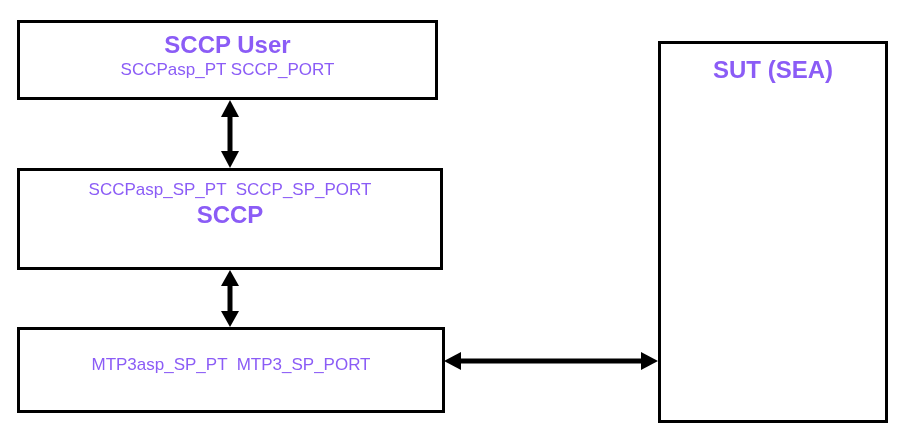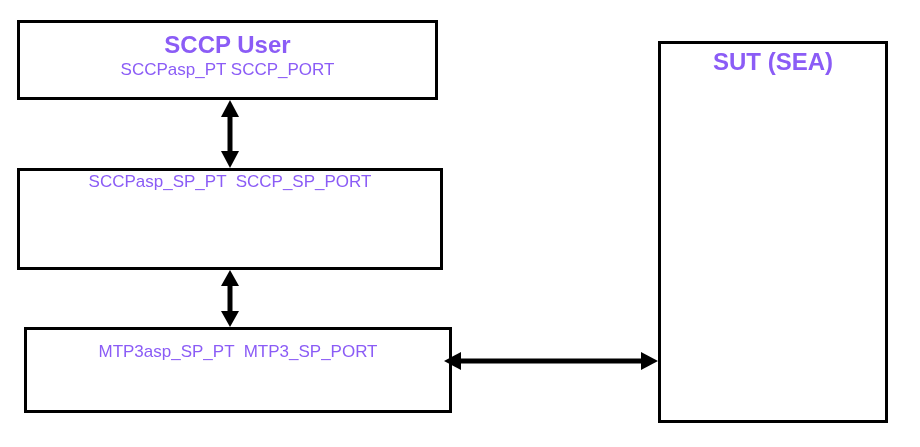--- a/index.html
+++ b/index.html
@@ -29,23 +29,23 @@
     line-height: 28px;
     white-space: pre;
   }
   .ports-line {
     font-size: 17px;
     font-weight: normal;
     line-height: 22px;
     white-space: pre;
   }
   #box-sccp-user   { left: 17px;  top: 20px;  width: 421px; height: 80px;  padding-top: 8px; }
-  #box-sccp        { left: 17px;  top: 168px; width: 426px; height: 102px; padding-top: 0; }
-  #box-system-mtp3 { left: 24px;  top: 327px; width: 428px; height: 86px;  padding-top: 11px; }
-  #box-sut         { left: 658px; top: 41px;  width: 230px; height: 382px; padding-top: 4px; }
+  #box-sccp        { left: 17px;  top: 168px; width: 426px; height: 102px; padding-top: 8px; }
+  #box-system-mtp3 { left: 17px;  top: 327px; width: 428px; height: 86px;  padding-top: 24px; }
+  #box-sut         { left: 658px; top: 41px;  width: 230px; height: 382px; padding-top: 12px; }
   .arrow {
     position: absolute;
     display: block;
   }
   #arrow-sccpuser-sccp  { left: 210px; top: 100px; }
   #arrow-sccp-system    { left: 210px; top: 270px; }
   #arrow-system-sut     { left: 444px; top: 341px; }
   .arrow line    { stroke: #000000; stroke-width: 5; }
   .arrow polygon { fill: #000000; }
 </style>
@@ -54,20 +54,21 @@
 
 <div class="canvas">
 
   <div class="dbox" id="box-sccp-user">
     <div class="box-title">SCCP User</div>
     <div class="ports-line">SCCPasp_PT SCCP_PORT</div>
   </div>
 
   <div class="dbox" id="box-sccp">
     <div class="ports-line">SCCPasp_SP_PT  SCCP_SP_PORT</div>
+    <div class="box-title">SCCP</div>
   </div>
 
   <div class="dbox" id="box-system-mtp3">
     <div class="ports-line">MTP3asp_SP_PT  MTP3_SP_PORT</div>
   </div>
 
   <div class="dbox" id="box-sut">
     <div class="box-title">SUT (SEA)</div>
   </div>
 

